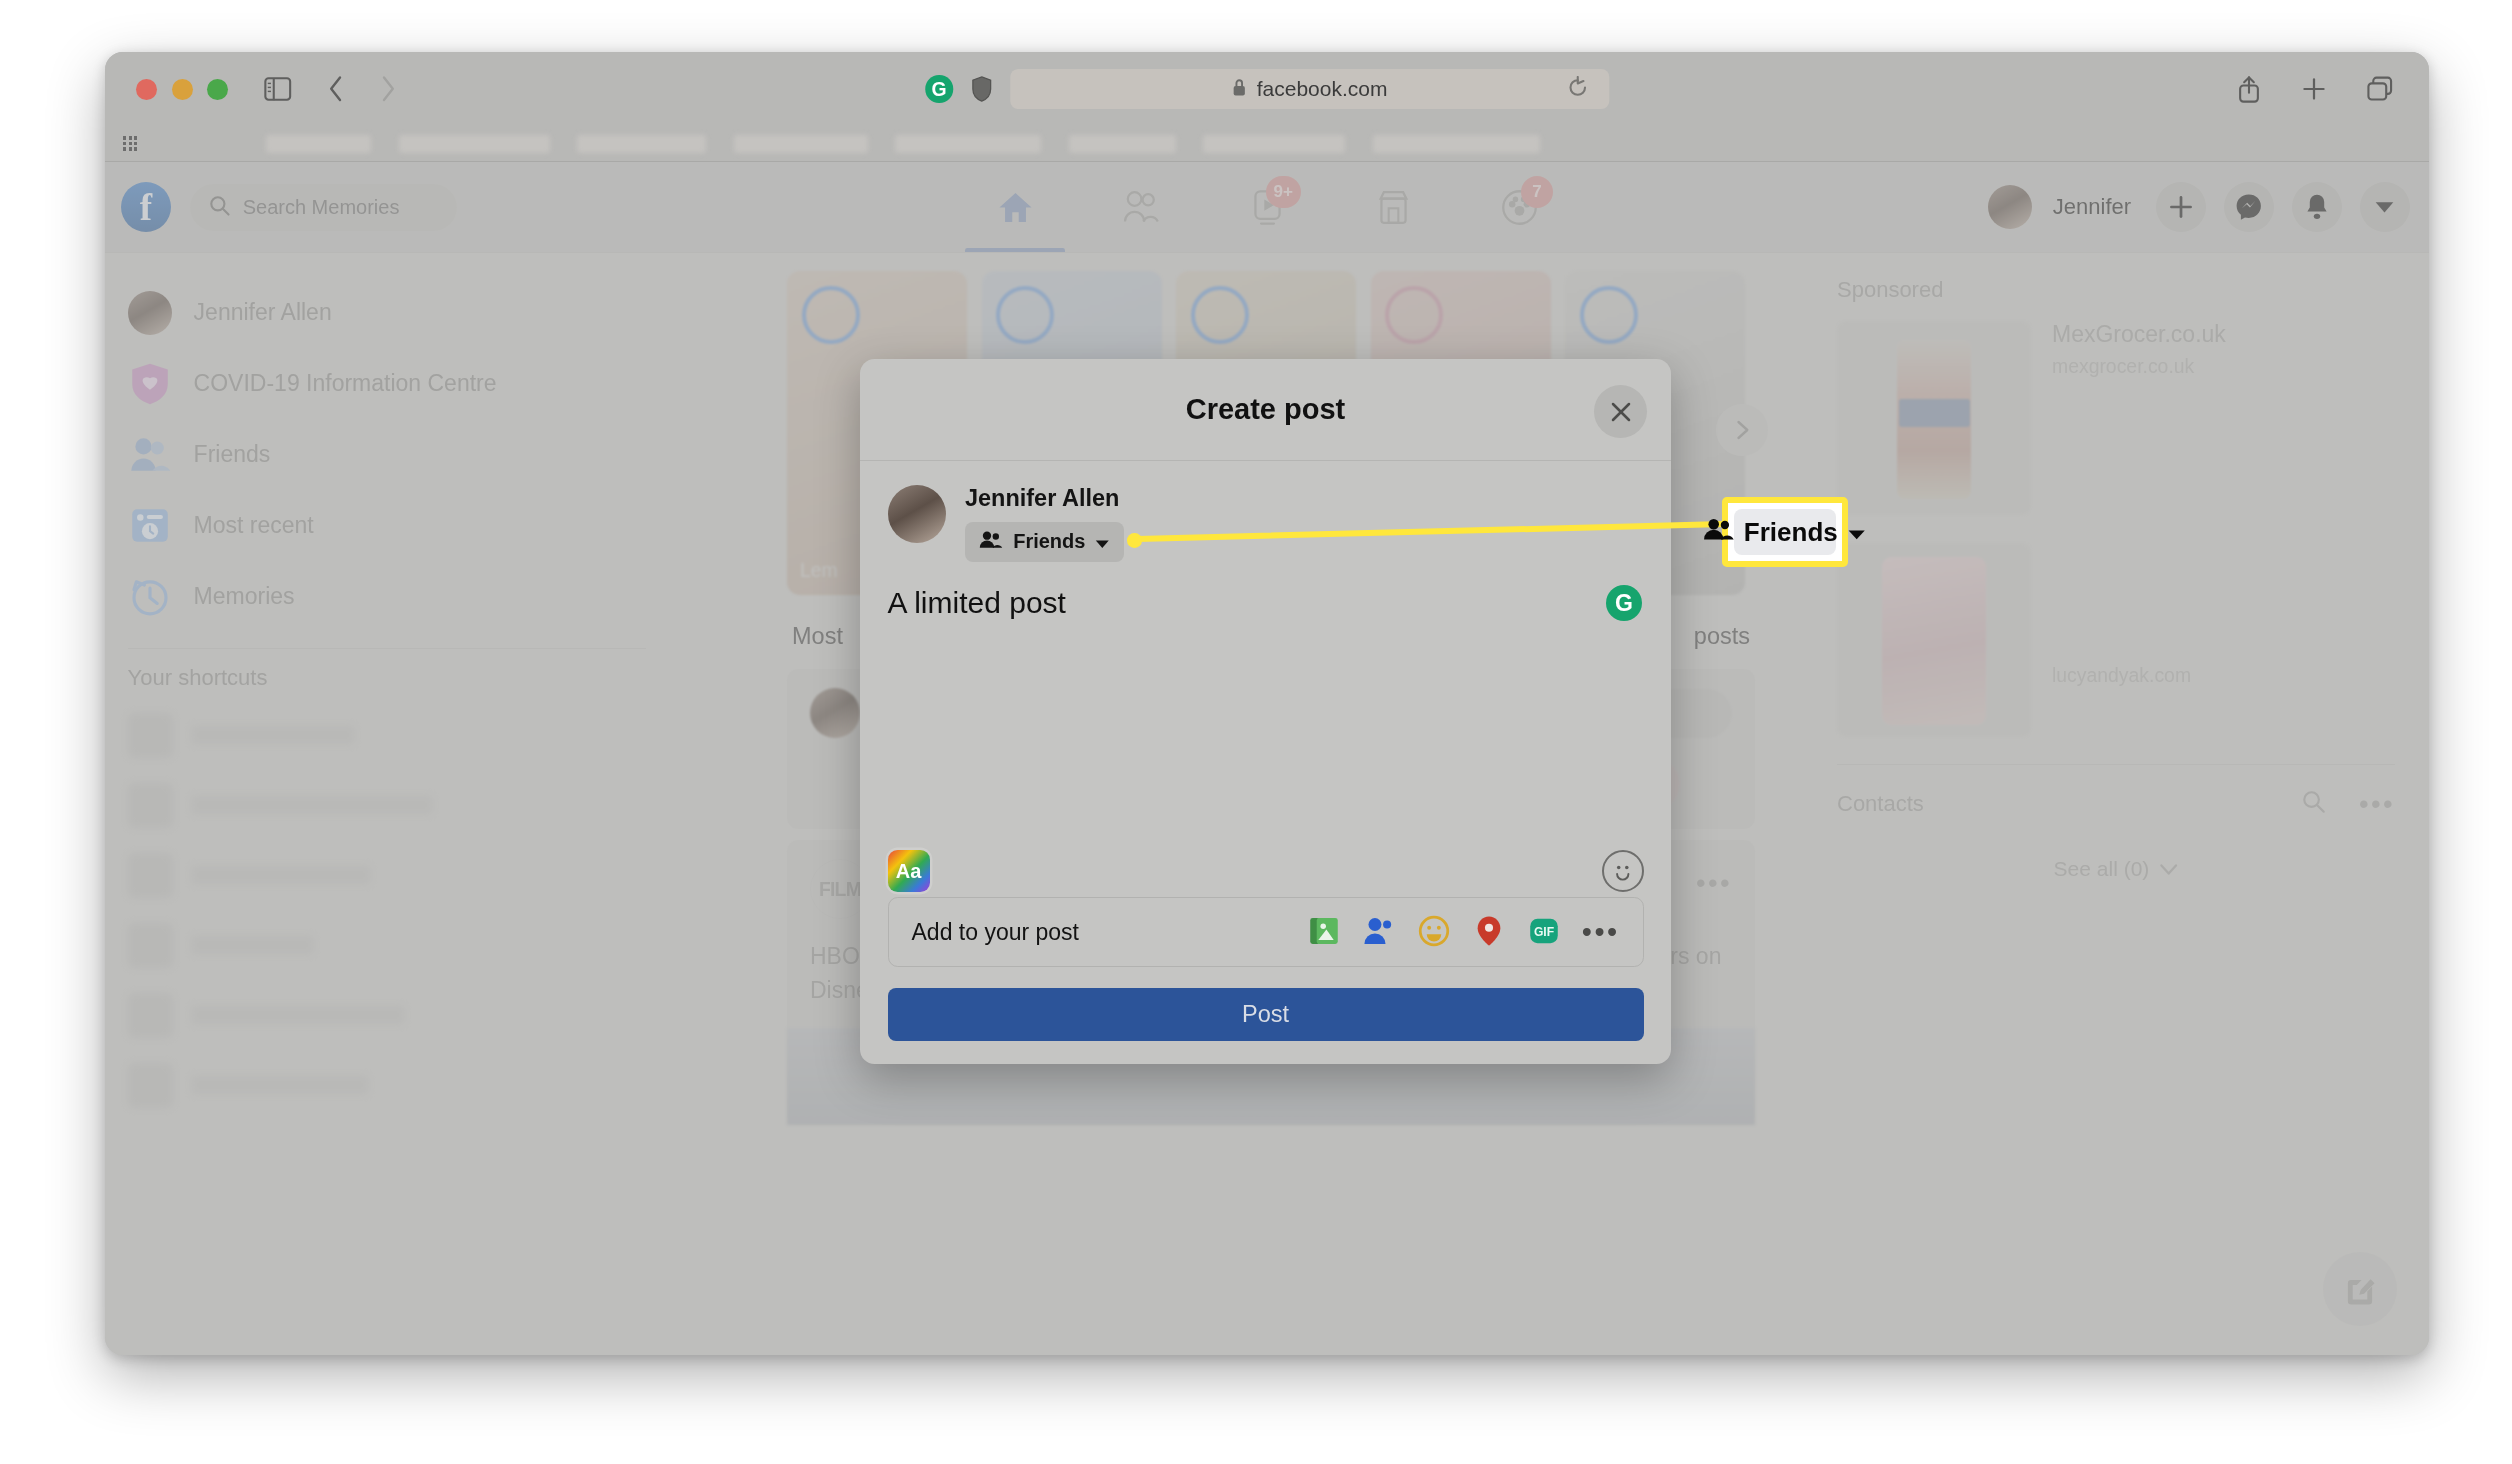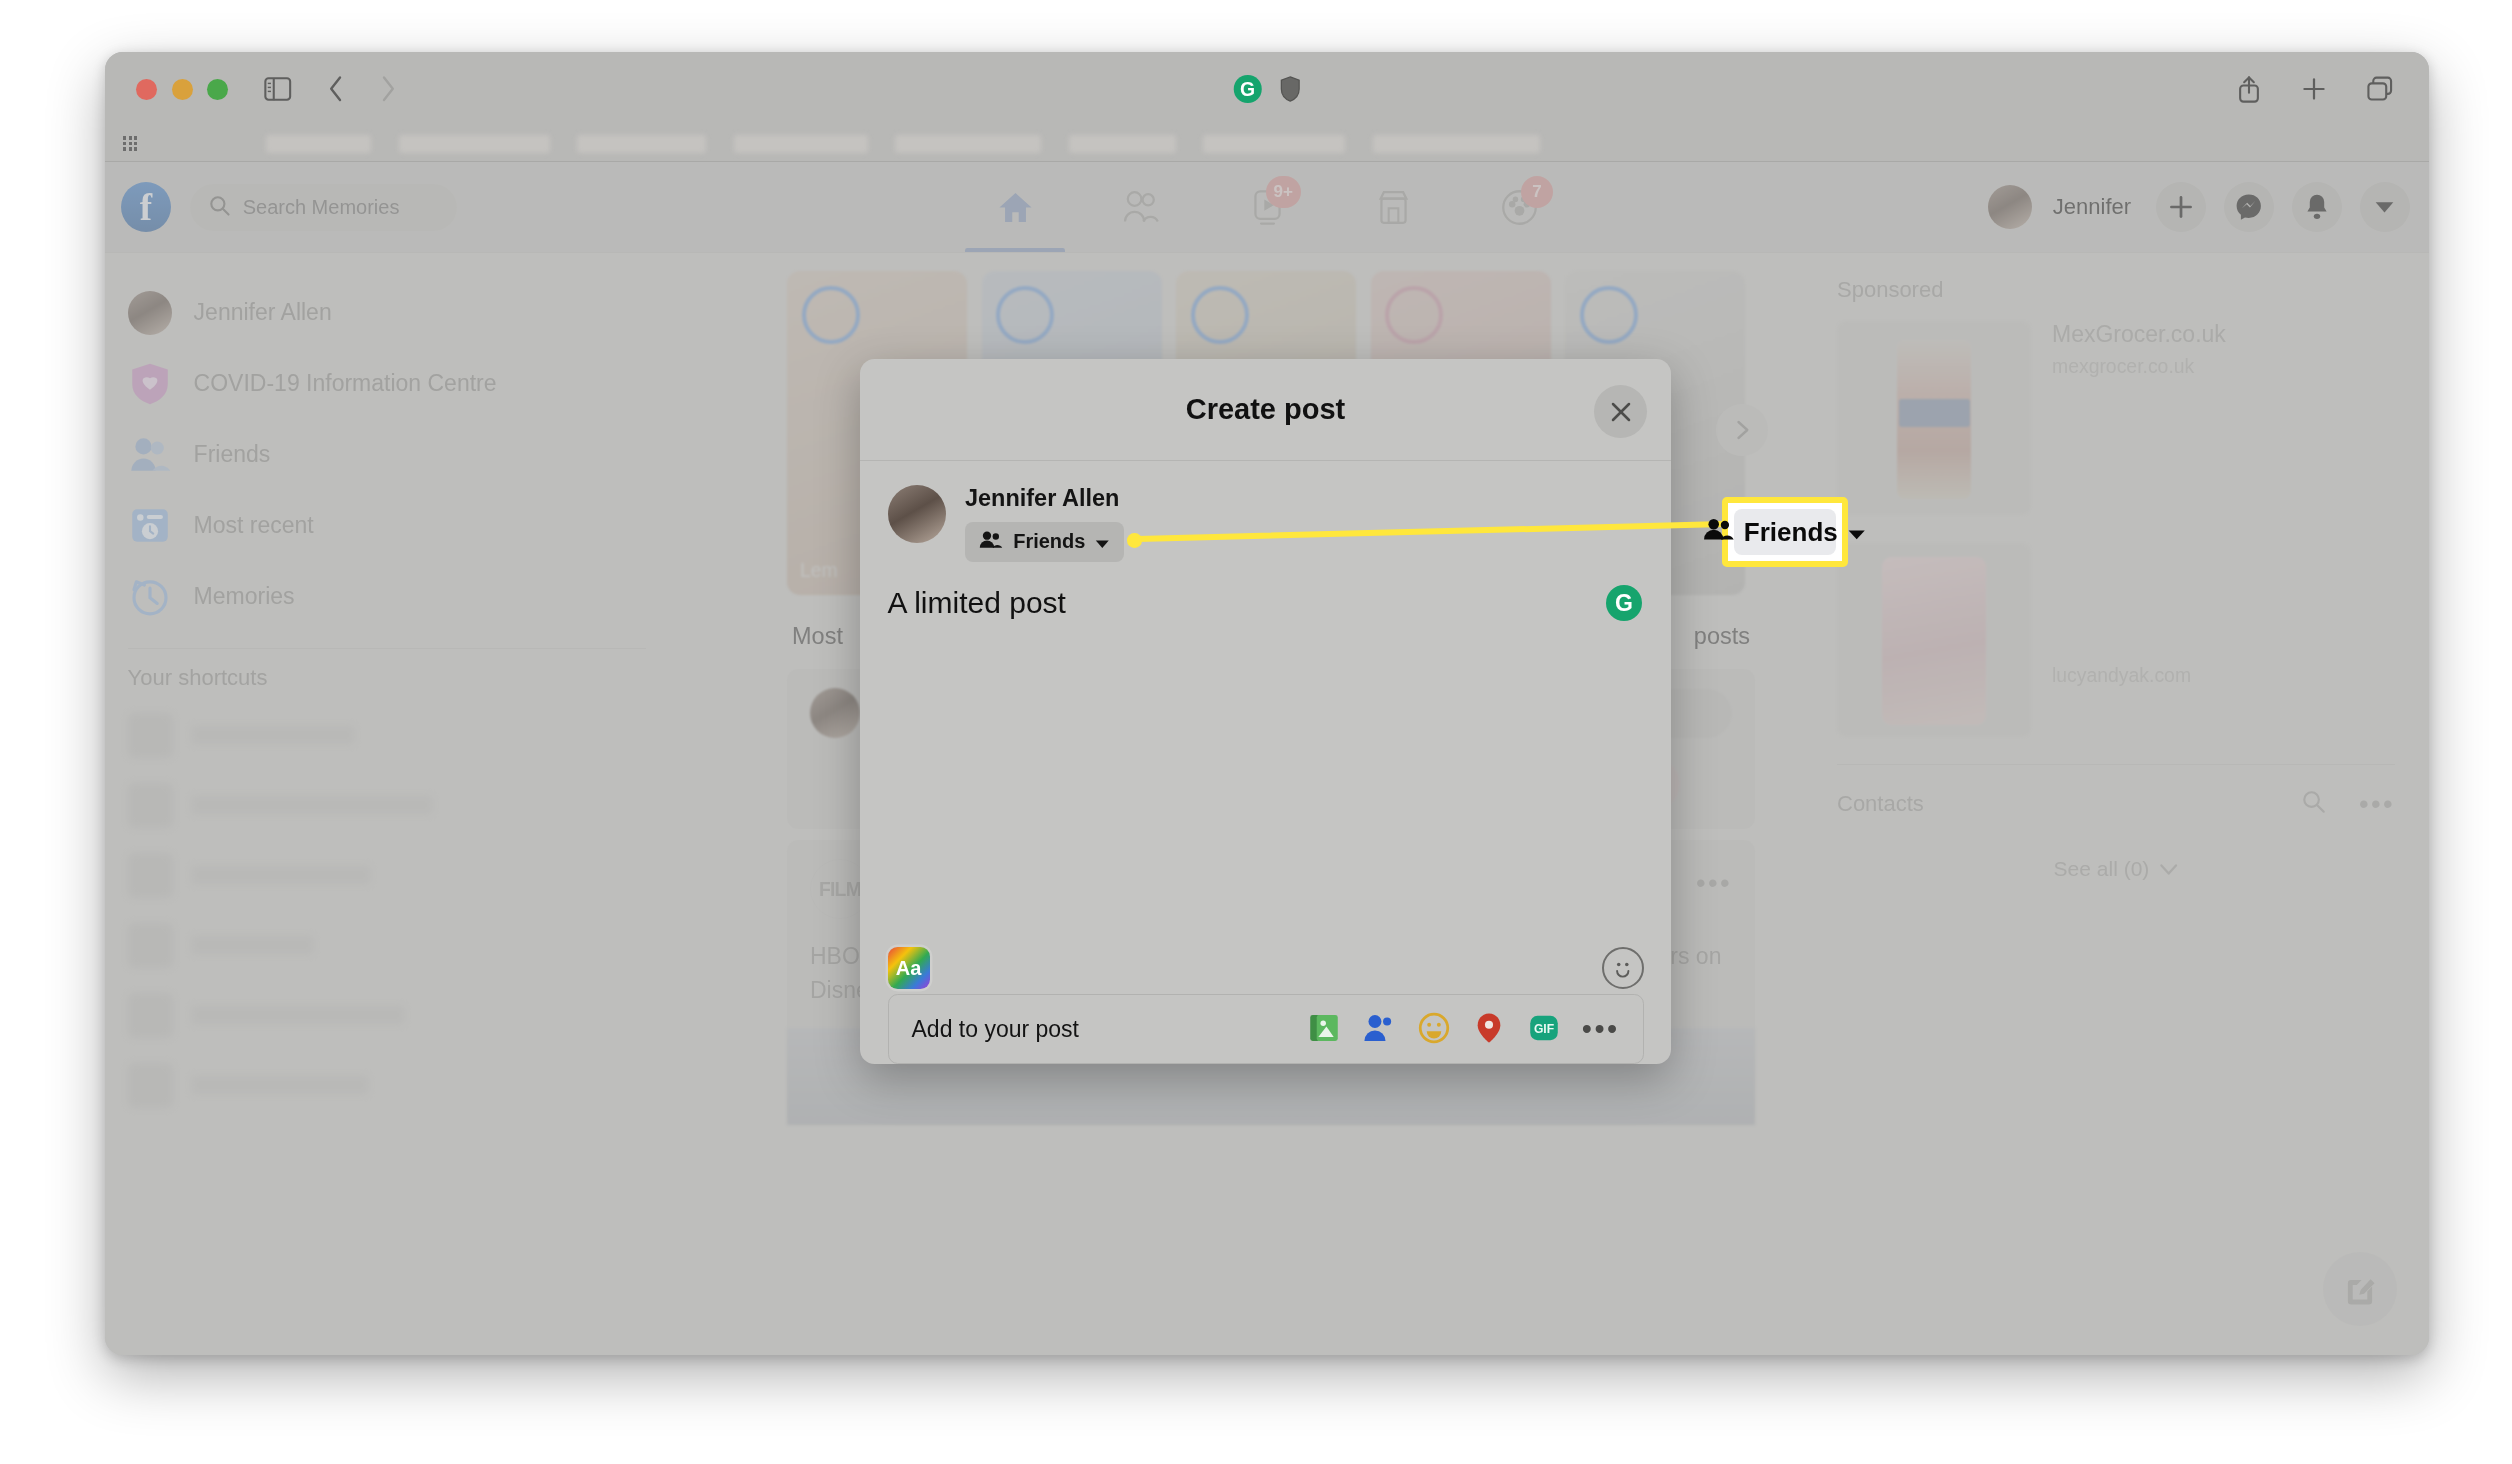--- a/index.html
+++ b/index.html
@@ -334,20 +334,37 @@
         </span>
       </div>
 
       <div class="tb-right-grp">
         <span class="grammarly-dot">G</span>
         <span class="tb-icon">
           <svg class="shield-ico" viewBox="0 0 26 32">
               <path d="M13 1 L24 5 V16 C24 24 18 29 13 31 C8 29 2 24 2 16 V5 Z" fill="#4a4a48" stroke="#2f2f2d" stroke-width="1.6"></path>
             </svg>
         </span>
+        <div class="urlbar">
+          <div class="url-inner">
+            <span>
+              <svg width="16" height="21" viewBox="0 0 20 26">
+                  <rect x="3" y="11" width="14" height="12" rx="2.5" fill="#6b6b69"></rect>
+                  <path d="M6.5 11 V7.5 a3.5 3.5 0 0 1 7 0 V11" fill="none" stroke="#6b6b69" stroke-width="2.4"></path>
+                </svg>
+            </span>
+            <span class="url-text">facebook.com</span>
+          </div>
+          <span class="reload">
+            <svg width="21" height="23" viewBox="0 0 26 28">
+                <path d="M22 14 A9 9 0 1 1 13 5" fill="none" stroke="#4a4a48" stroke-width="2.6" stroke-linecap="round"></path>
+                <polyline points="13,1 13,9 20,6" fill="none" stroke="#4a4a48" stroke-width="2.6" stroke-linejoin="round" stroke-linecap="round"></polyline>
+              </svg>
+          </span>
+        </div>
       </div>
 
       <div class="tb-far-right">
         <span class="tb-icon">
           <svg width="26" height="29" viewBox="0 0 32 36">
               <rect x="5" y="13" width="22" height="20" rx="4" fill="none" stroke="#3d3d3d" stroke-width="2.6"></rect>
               <line x1="16" y1="3" x2="16" y2="22" stroke="#3d3d3d" stroke-width="2.6" stroke-linecap="round"></line>
               <polyline points="10,9 16,3 22,9" fill="none" stroke="#3d3d3d" stroke-width="2.6" stroke-linecap="round" stroke-linejoin="round"></polyline>
             </svg>
         </span>
@@ -776,20 +793,21 @@
         <span>
           <svg width="34" height="34" viewBox="0 0 42 42">
               <rect x="4" y="6" width="34" height="30" rx="9" fill="#17a37c"></rect>
               <text x="21" y="27" text-anchor="middle" font-family="Liberation Sans, sans-serif" font-size="15" font-weight="bold" fill="#eafaf4">GIF</text>
             </svg>
         </span>
         <span style="color:#4a4a48;font-size:29px;letter-spacing:2.4px;line-height:1">•••</span>
       </span>
     </div>
 
+    <button class="post-btn">Post</button>
   </div>
 
   <div class="leader">
     <span class="ln"></span>
     <span class="dot"></span>
   </div>
 
   <div class="callout">
     <div class="callout-pill">
       <span>

